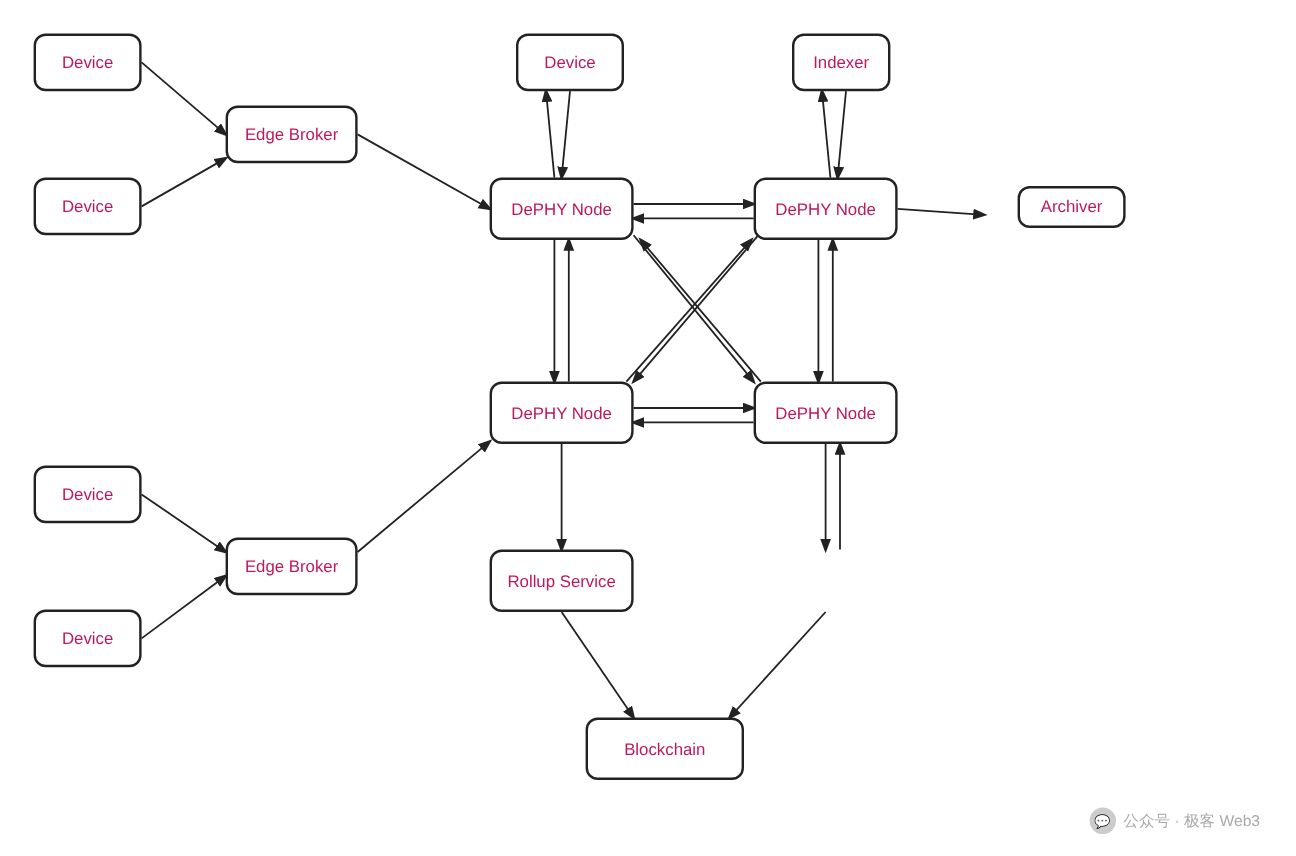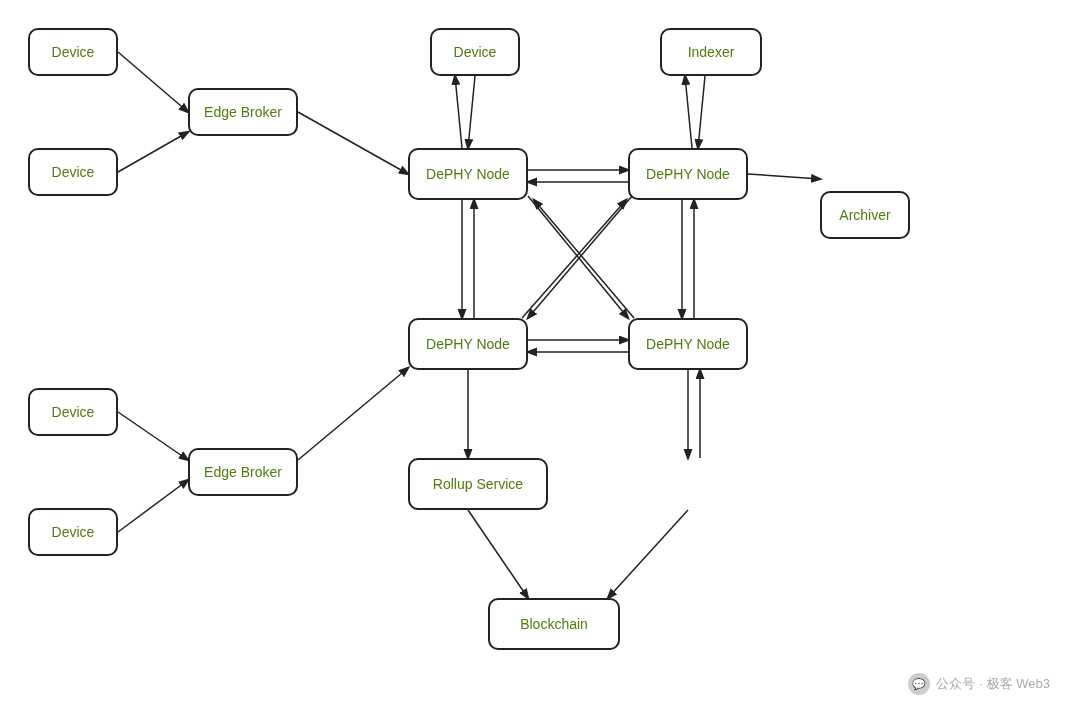--- a/index.html
+++ b/index.html
@@ -25,21 +25,21 @@
     .node-box {
       position: absolute;
       border: 2px solid #222;
       border-radius: 10px;
       background: #fff;
       display: flex;
       align-items: center;
       justify-content: center;
       text-align: center;
       font-size: 14px;
-      color: #4d7c0f;
+      color: #be185d;
       line-height: 1.3;
     }
     .watermark {
       position: absolute;
       bottom: 18px;
       right: 30px;
       display: flex;
       align-items: center;
       gap: 6px;
       color: #aaa;
@@ -126,48 +126,48 @@
   </div>
   <div class="node-box" style="left:28px;top:148px;width:90px;height:48px;">
     <span>Device</span>
   </div>
   <div class="node-box" style="left:188px;top:88px;width:110px;height:48px;">
     <span>Edge Broker</span>
   </div>
   <div class="node-box" style="left:430px;top:28px;width:90px;height:48px;">
     <span>Device</span>
   </div>
-  <div class="node-box" style="left:660px;top:28px;width:102px;height:48px;">
+  <div class="node-box" style="left:660px;top:28px;width:82px;height:48px;">
     <span>Indexer</span>
   </div>
   <div class="node-box" style="left:408px;top:148px;width:120px;height:52px;">
     <span>DePHY Node</span>
   </div>
   <div class="node-box" style="left:628px;top:148px;width:120px;height:52px;">
     <span>DePHY Node</span>
   </div>
-  <div class="node-box" style="left:820px;top:155px;width:90px;height:48px;margin-top:36px;">
+  <div class="node-box" style="left:848px;top:155px;width:90px;height:35px;">
     <span>Archiver</span>
   </div>
   <div class="node-box" style="left:408px;top:318px;width:120px;height:52px;">
     <span>DePHY Node</span>
   </div>
   <div class="node-box" style="left:628px;top:318px;width:120px;height:52px;">
     <span>DePHY Node</span>
   </div>
   <div class="node-box" style="left:28px;top:388px;width:90px;height:48px;">
     <span>Device</span>
   </div>
   <div class="node-box" style="left:28px;top:508px;width:90px;height:48px;">
     <span>Device</span>
   </div>
   <div class="node-box" style="left:188px;top:448px;width:110px;height:48px;">
     <span>Edge Broker</span>
   </div>
-  <div class="node-box" style="left:408px;top:458px;width:140px;height:52px;">
+  <div class="node-box" style="left:408px;top:458px;width:120px;height:52px;">
     <span>Rollup Service</span>
   </div>
   <div class="node-box" style="left:488px;top:598px;width:132px;height:52px;">
     <span>Blockchain</span>
   </div>
 
   <div class="watermark">
     <div class="watermark-icon">💬</div>
     <span>公众号 · 极客 Web3</span>
   </div>

